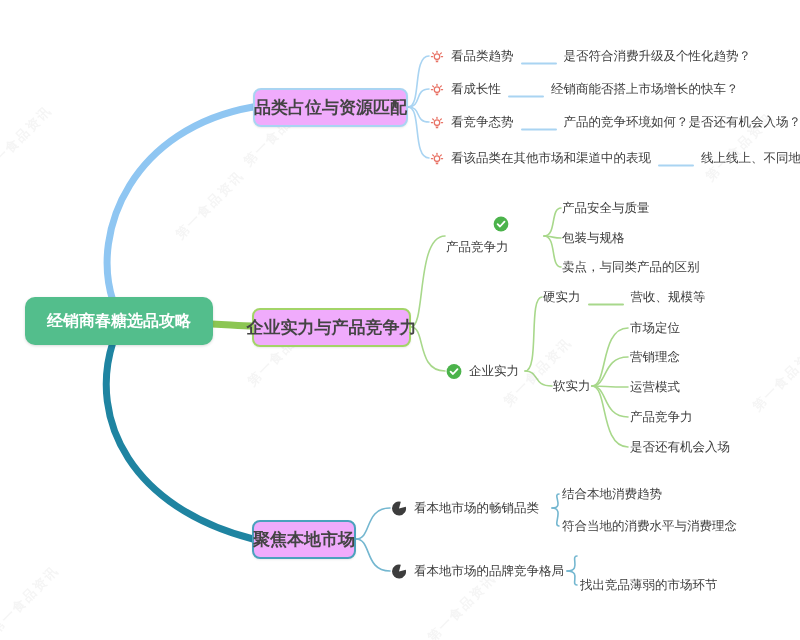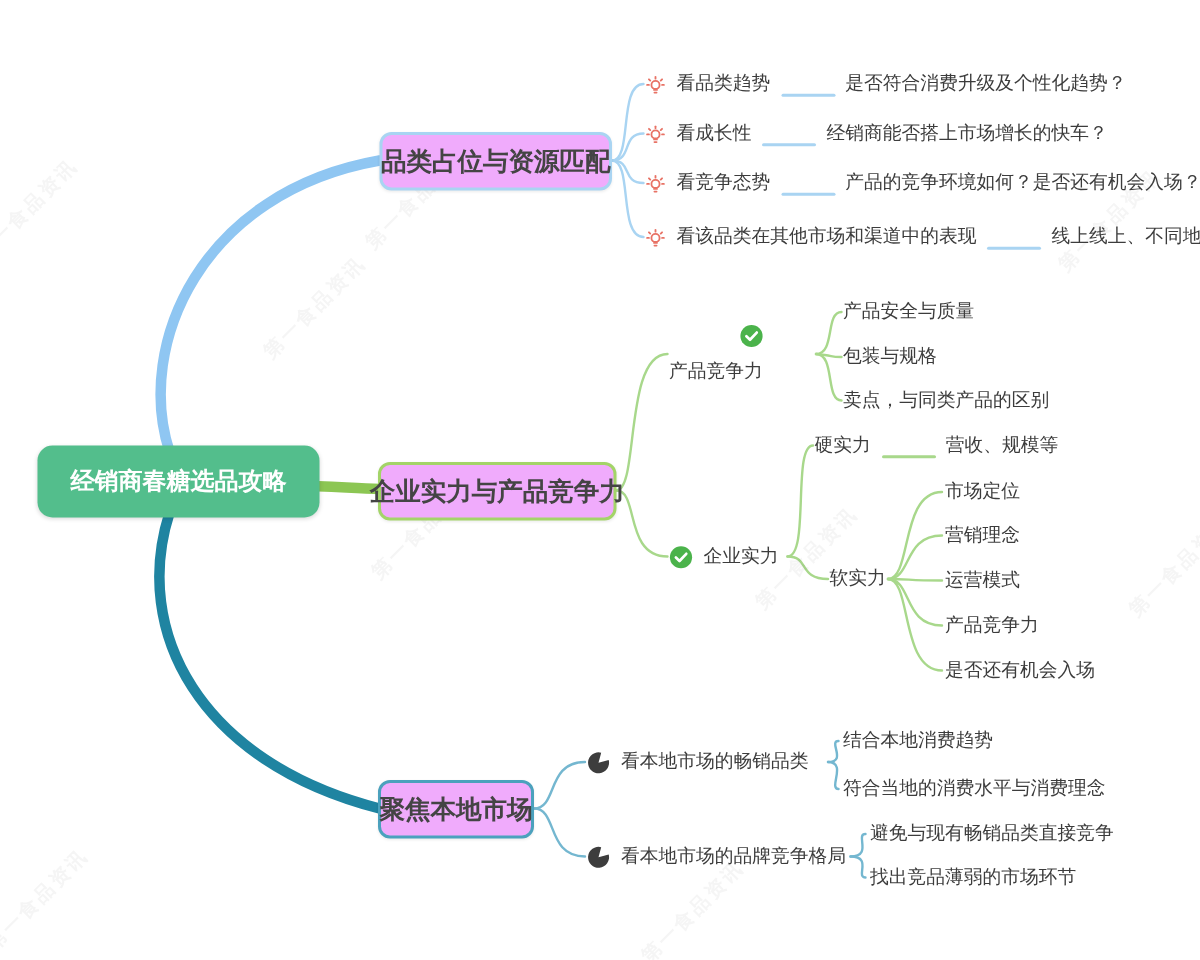--- a/index.html
+++ b/index.html
@@ -227,16 +227,15 @@
   <div class="leaf" style="left:562px; top:526px;">符合当地的消费水平与消费理念</div>
 
   <div class="row" style="left:391px; top:571px;">
     <span class="icon">
         <svg width="16" height="16" viewBox="0 0 16 16">
           <path d="M8 8 L14.8 6.2 A7 7 0 1 1 9.8 1.25 Z" fill="#3d3d3d"></path>
         </svg>
       </span>
     <span>看本地市场的品牌竞争格局</span>
   </div>
-  <div class="leaf" style="left:580px; top:556px;">避免与现有畅销品类直接竞争</div>
   <div class="leaf" style="left:580px; top:585px;">找出竞品薄弱的市场环节</div>
 
 </div>
 
 </body></html>

